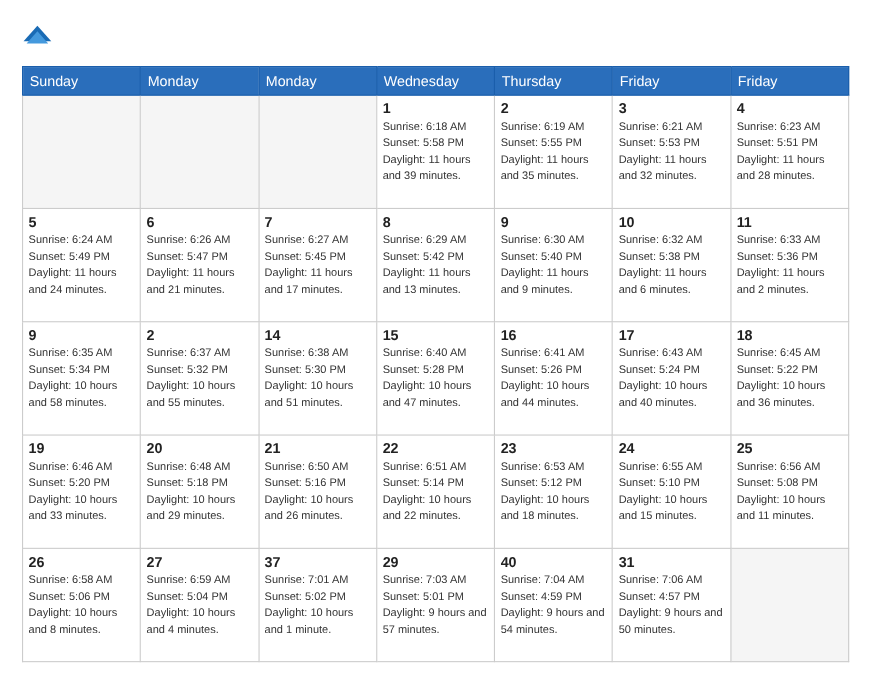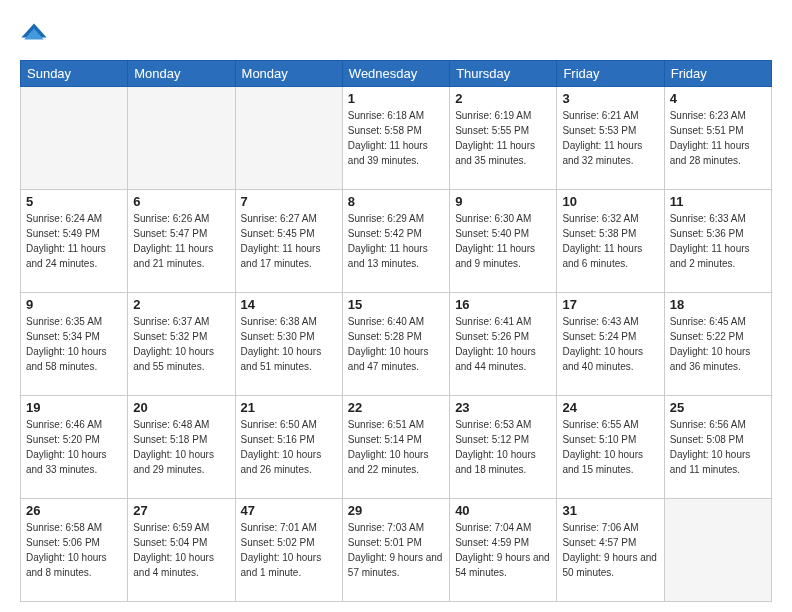--- a/index.html
+++ b/index.html
@@ -244,21 +244,21 @@
         <tr class="week-row">
           <td>
             <div class="day-number">26</div>
             <div class="day-info">Sunrise: 6:58 AM<br>Sunset: 5:06 PM<br>Daylight: 10 hours and 8 minutes.</div>
           </td>
           <td>
             <div class="day-number">27</div>
             <div class="day-info">Sunrise: 6:59 AM<br>Sunset: 5:04 PM<br>Daylight: 10 hours and 4 minutes.</div>
           </td>
           <td>
-            <div class="day-number">47</div>
+            <div class="day-number">37</div>
             <div class="day-info">Sunrise: 7:01 AM<br>Sunset: 5:02 PM<br>Daylight: 10 hours and 1 minute.</div>
           </td>
           <td>
             <div class="day-number">29</div>
             <div class="day-info">Sunrise: 7:03 AM<br>Sunset: 5:01 PM<br>Daylight: 9 hours and 57 minutes.</div>
           </td>
           <td>
             <div class="day-number">40</div>
             <div class="day-info">Sunrise: 7:04 AM<br>Sunset: 4:59 PM<br>Daylight: 9 hours and 54 minutes.</div>
           </td>

